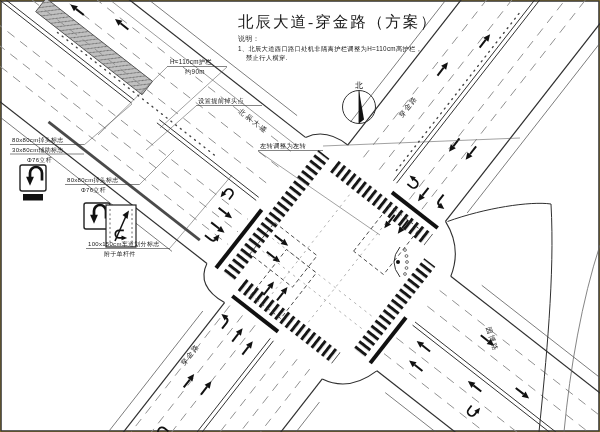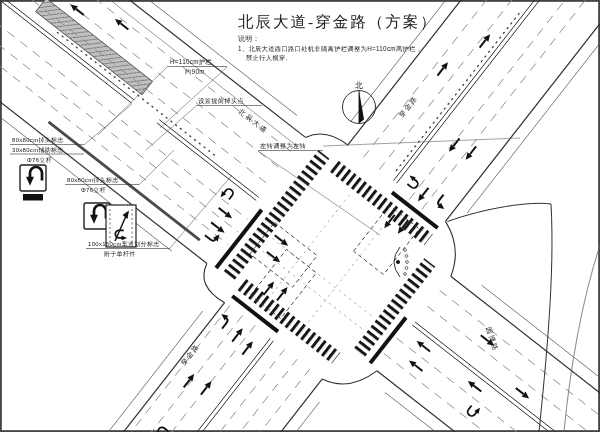--- a/index.html
+++ b/index.html
@@ -1,17 +1,17 @@
 <!DOCTYPE html>
 <html><head>
 <meta charset="utf-8">
 <style>
   html,body{margin:0;padding:0;background:#e8e8e8;}
   .sheet{
-    position:relative;width:600px;height:432px;background:#737373;
+    position:relative;width:600px;height:432px;background:#eab308;
     font-family:"Liberation Sans",sans-serif;overflow:hidden;
   }
   svg{display:block}
   text{fill:#1a1a1a;}
   .title{font-family:"Liberation Serif",serif;letter-spacing:2px;}
   .small{letter-spacing:0.3px;}
 </style>
 </head>
 <body>
 

